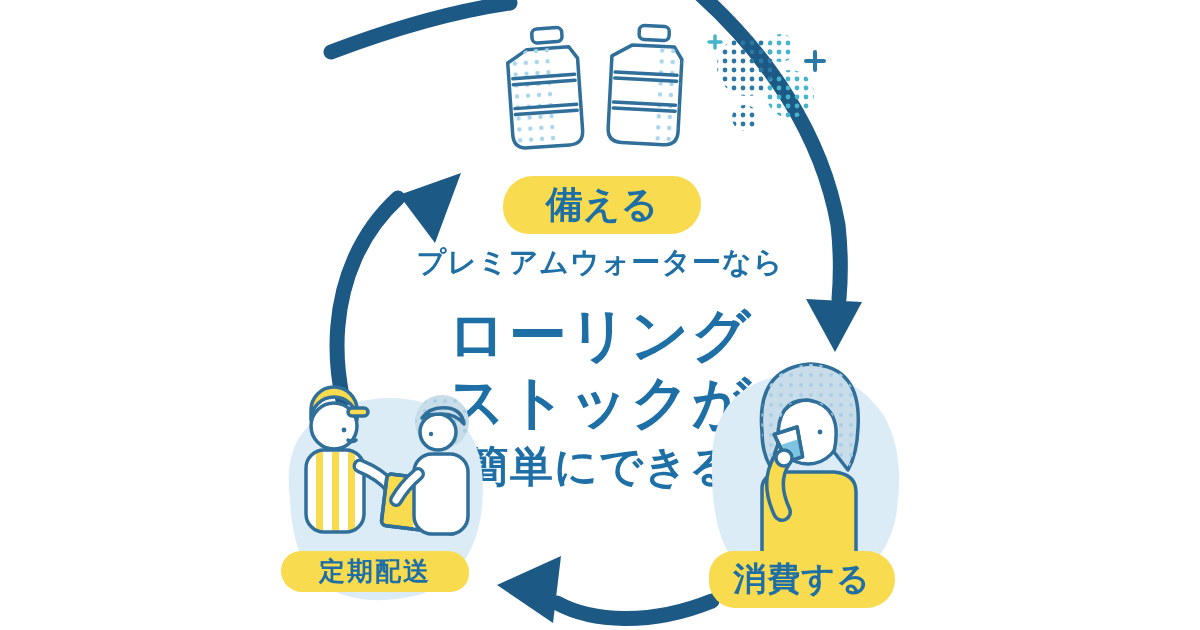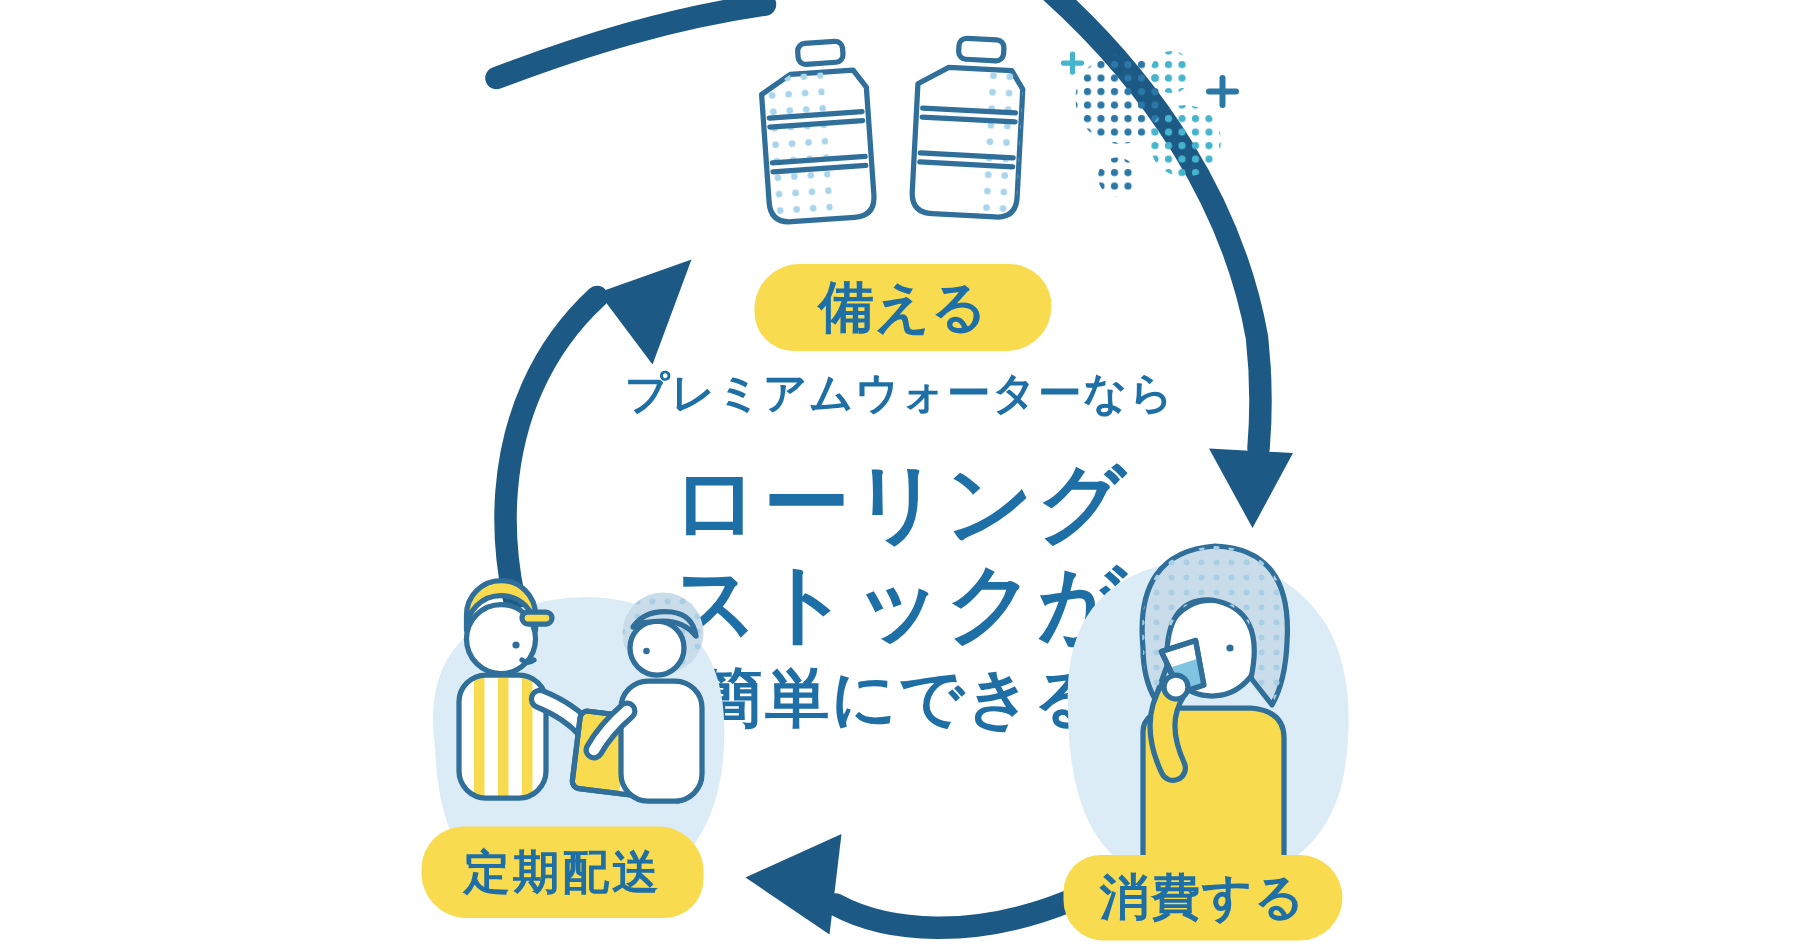--- a/index.html
+++ b/index.html
@@ -39,24 +39,24 @@
   }
 
   
   .pill{
     position:absolute;background:var(--yellow);
     display:flex;align-items:center;justify-content:center;
     color:var(--blue);font-weight:800;font-family:Liberation Serif, serif;
   }
   .pill-prepare{left:503px;top:176px;width:198px;height:58px;font-size:37px;
     border-radius:30px 28px 30px 26px;}
-  .pill-delivery{left:281px;top:551px;width:188px;height:61px;font-size:31px;
+  .pill-delivery{left:281px;top:551px;width:188px;height:41px;font-size:26px;
     border-radius:28px 30px 26px 30px;letter-spacing:2px;text-align:center;}
   .pill-consume{left:709px;top:551px;width:186px;height:57px;font-size:33px;
-    border-radius:26px 30px 30px 28px;letter-spacing:1px;margin-top:19px;}
+    border-radius:26px 30px 30px 28px;letter-spacing:1px;}
 
   .bottles{position:absolute;left:492px;top:14px;}
   .bubbles{position:absolute;left:695px;top:22px;}
   .scene-left{position:absolute;left:272px;top:348px;}
   .scene-right{position:absolute;left:698px;top:332px;}
 
   .outline-shape{stroke:var(--outline);stroke-width:3.5;stroke-linejoin:round;stroke-linecap:round;}
 </style>
 </head>
 <body>

